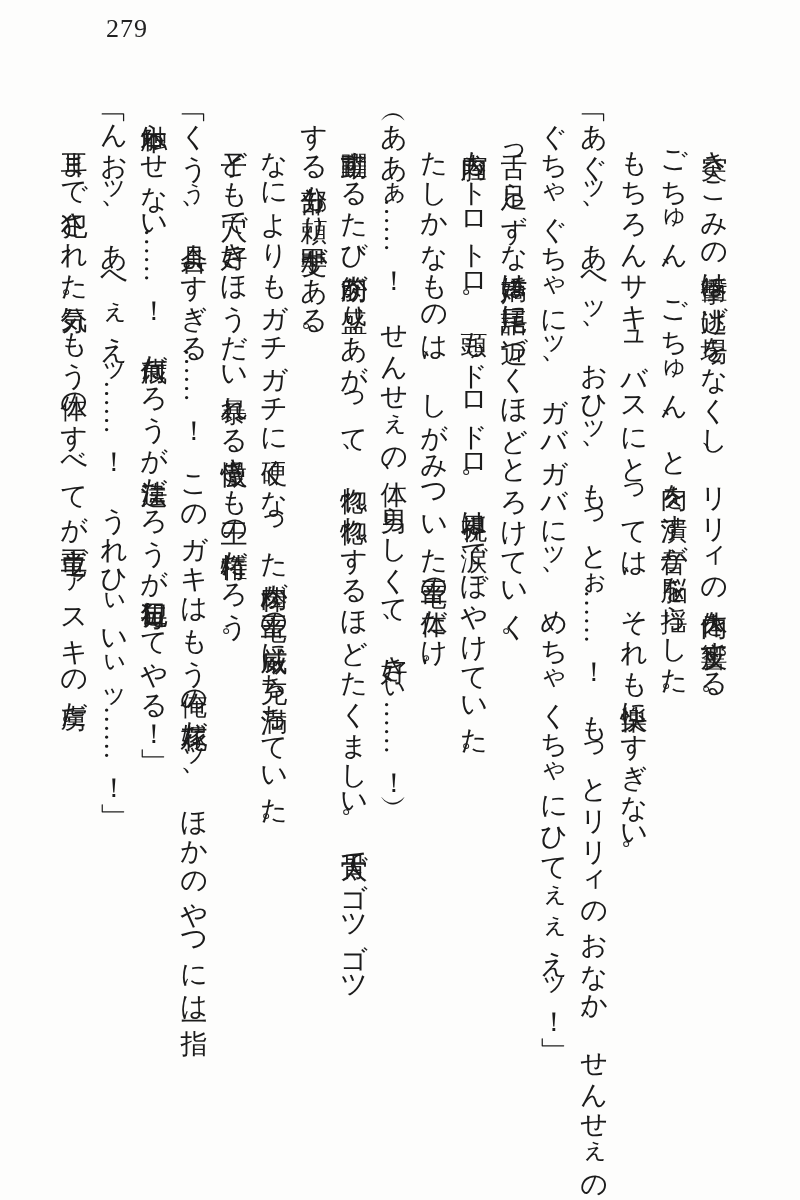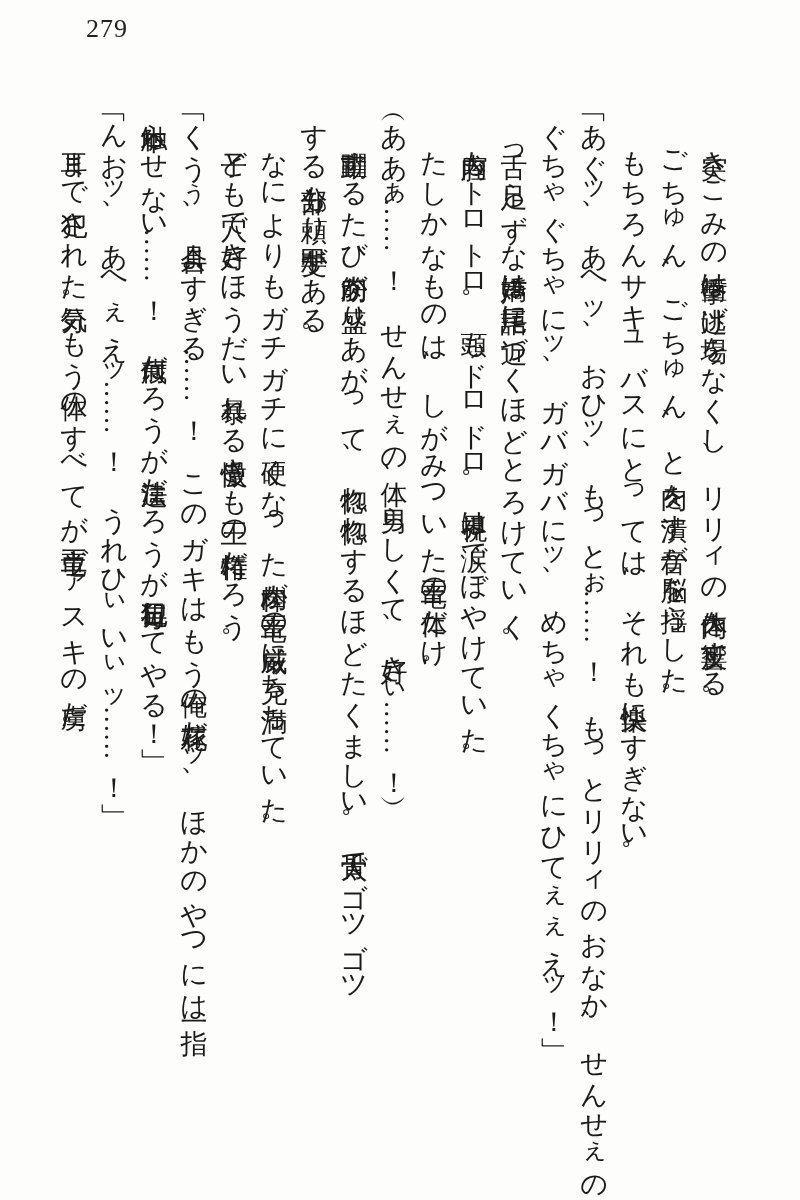--- a/index.html
+++ b/index.html
@@ -11,20 +11,21 @@
     height: 1200px;
     position: relative;
     background: #fdfdfc;
     font-family: "Liberation Serif", "DejaVu Serif", serif;
     overflow: hidden;
   }
   .page {
     position: absolute;
     inset: 0;
     background: #fdfdfc;
+    margin-left: 20px;
   }
   .page-number {
     position: absolute;
     top: 14px;
     left: 86px;
     font-size: 26px;
     color: #222;
     letter-spacing: 1px;
     font-style: normal;
   }

